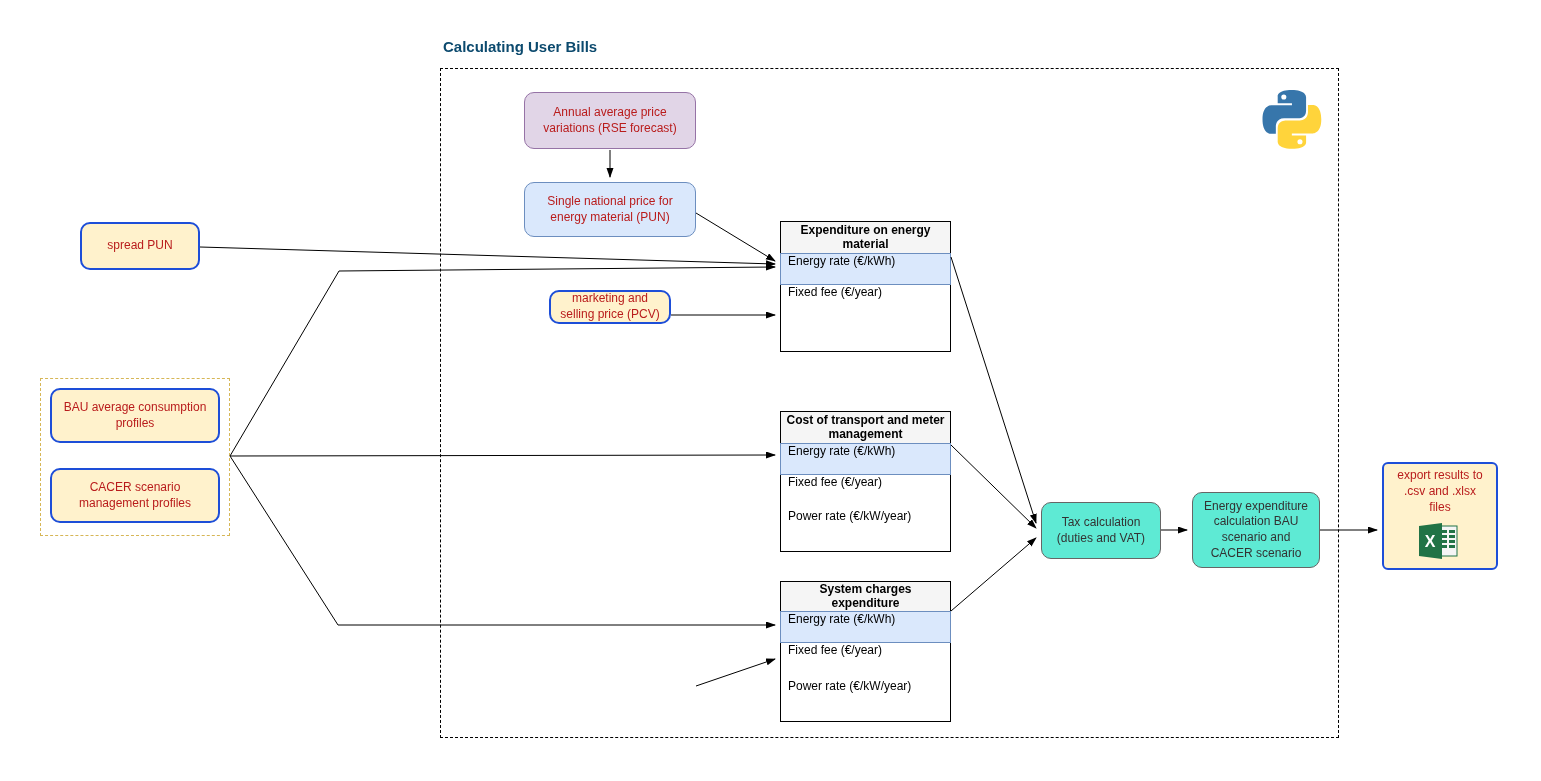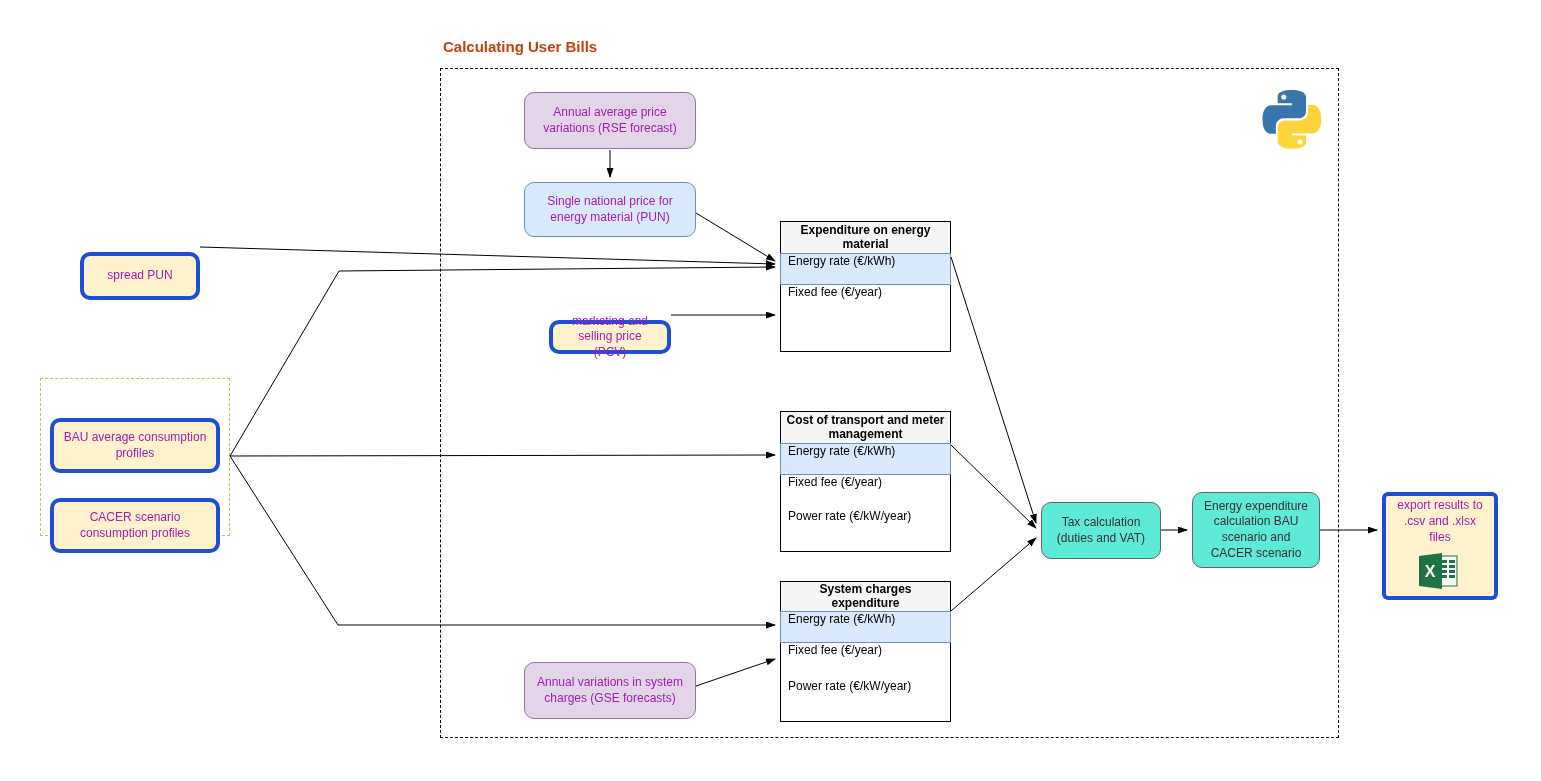--- a/index.html
+++ b/index.html
@@ -1,32 +1,32 @@
 <!DOCTYPE html>
 <html><head>
 <meta charset="utf-8">
 <style>
   html,body{margin:0;padding:0;background:#ffffff;}
   #canvas{
     position:relative;width:1541px;height:781px;background:#ffffff;
     font-family:"Liberation Sans","DejaVu Sans",sans-serif;overflow:hidden;
   }
   .diagram-title{
-    position:absolute;left:443px;top:38px;font-size:15px;font-weight:bold;color:#c2410c;
+    position:absolute;left:443px;top:38px;font-size:15px;font-weight:bold;color:#0c4a6e;
   }
   .big-dashed{
     position:absolute;left:440px;top:68px;width:899px;height:670px;
     border:1px dashed #000;box-sizing:border-box;
   }
   .node{
     position:absolute;box-sizing:border-box;border-radius:10px;
     display:flex;align-items:center;justify-content:center;text-align:center;
-    font-size:12px;line-height:1.3;color:#a21caf;padding:3px 8px;
+    font-size:12px;line-height:1.3;color:#b91c1c;padding:3px 8px;
   }
-  .yellow{background:#FFF2CC;border:4px solid #1d4ed8;margin-top:30px;}
+  .yellow{background:#FFF2CC;border:2px solid #1d4ed8;}
   .purple{background:#E1D5E7;border:1px solid #9673A6;}
   .bluebox{background:#DAE8FC;border:1px solid #6C8EBF;}
   .graybox{background:#5eead4;border:1px solid #666666;color:#333333;}
   .group-dashed{
     position:absolute;border:1px dashed #D6B656;box-sizing:border-box;background:transparent;
   }
   .dtable{
     position:absolute;background:#ffffff;border:1px solid #000;box-sizing:border-box;
     font-size:12px;color:#000;
   }
@@ -56,38 +56,35 @@
     <span>spread PUN</span>
   </div>
 
   <div class="group-dashed" style="left:40px;top:378px;width:190px;height:158px;"></div>
 
   <div class="node yellow" style="left:50px;top:388px;width:170px;height:55px;">
     <span>BAU average consumption profiles</span>
   </div>
 
   <div class="node yellow" style="left:50px;top:468px;width:170px;height:55px;">
-    <span>CACER scenario consumption profiles</span>
+    <span>CACER scenario management profiles</span>
   </div>
 
   <div class="node purple" style="left:524px;top:92px;width:172px;height:57px;">
     <span>Annual average price variations (RSE forecast)</span>
   </div>
 
   <div class="node bluebox" style="left:524px;top:182px;width:172px;height:55px;">
     <span>Single national price for energy material (PUN)</span>
   </div>
 
   <div class="node yellow" style="left:549px;top:290px;width:122px;height:34px;">
     <span>marketing and selling price (PCV)</span>
   </div>
 
-  <div class="node purple" style="left:524px;top:662px;width:172px;height:57px;">
-    <span>Annual variations in system charges (GSE forecasts)</span>
-  </div>
 
   <div class="dtable" style="left:780px;top:221px;width:171px;">
     <div class="thead" style="height:31px;text-align:center;">Expenditure on energy material</div>
     <div class="trow hl" style="height:32px;">
       <span>Energy rate (€/kWh)</span>
     </div>
     <div class="trow" style="height:66px;">
       <span>Fixed fee (€/year)</span>
     </div>
   </div>

